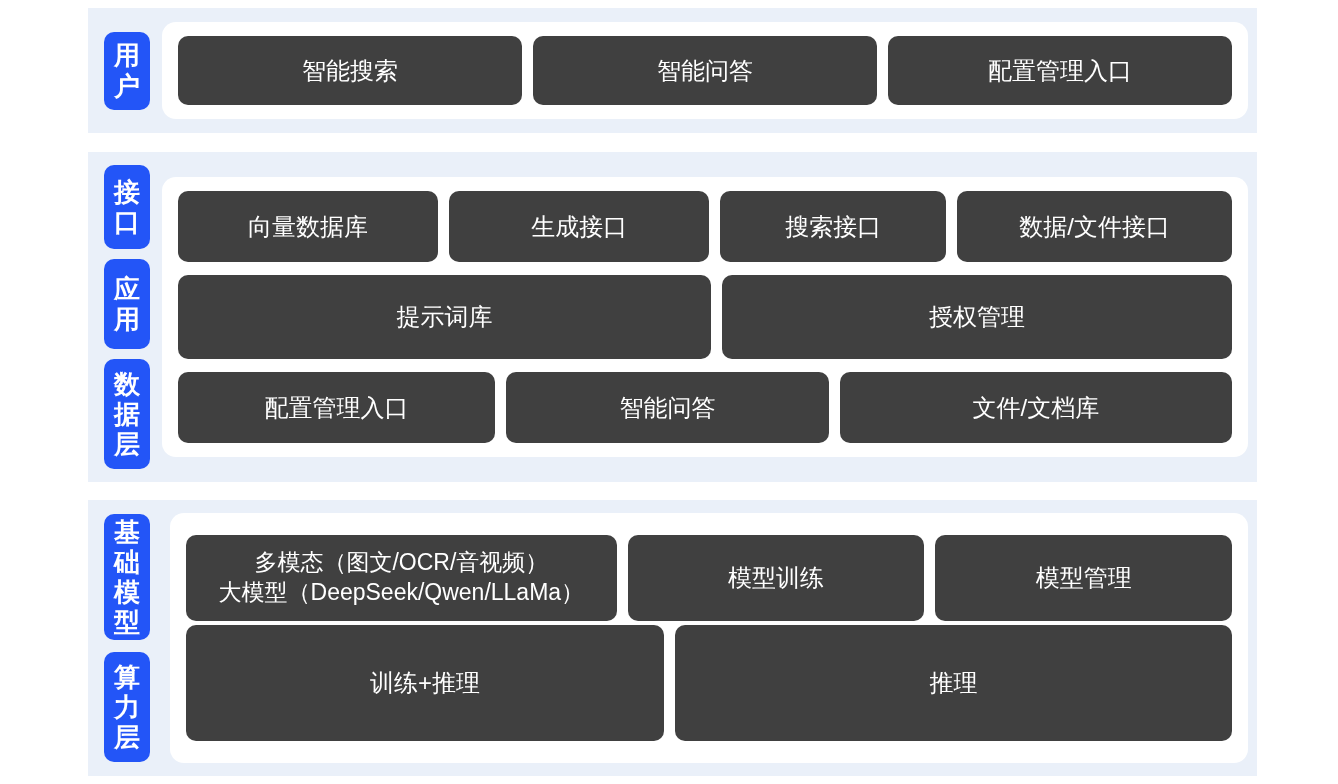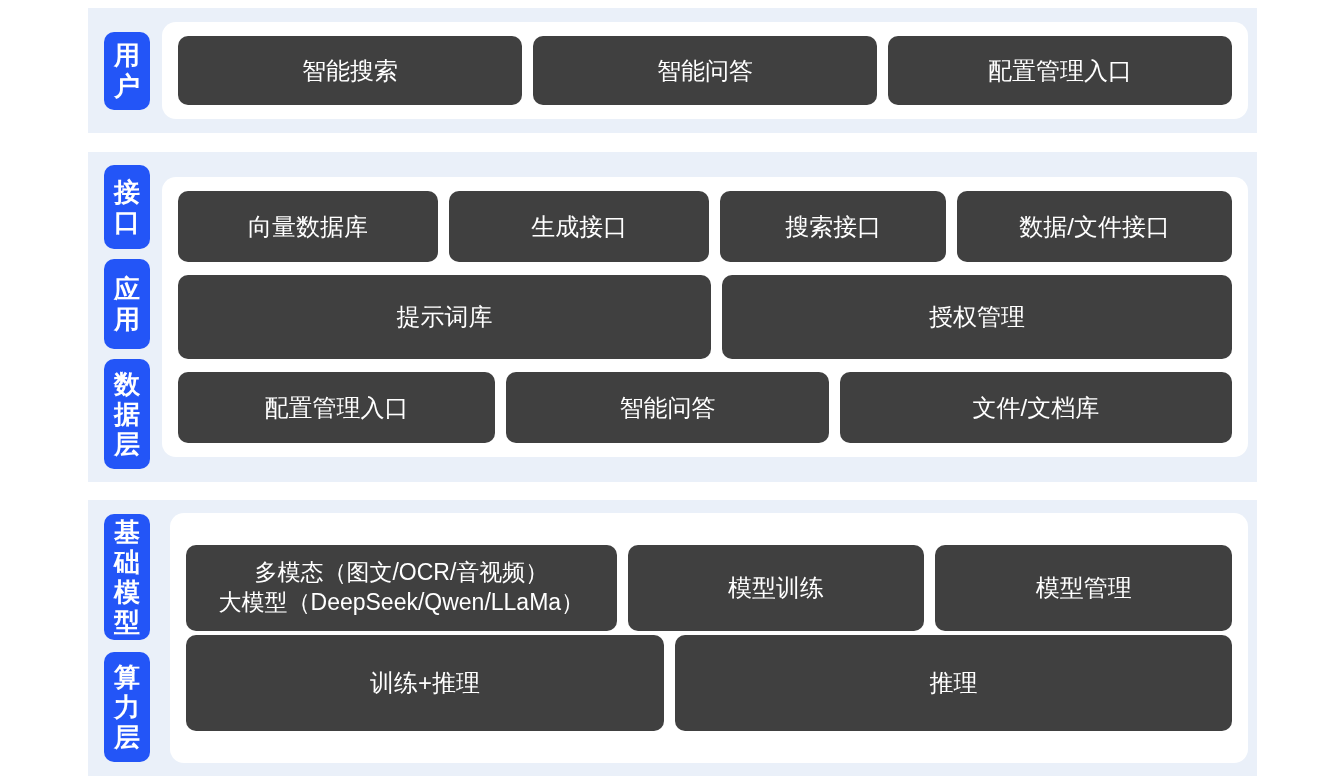--- a/index.html
+++ b/index.html
@@ -112,21 +112,21 @@
   #section-app .box { height: 71px; }
   #section-app .box.tall { height: 84px; }
 
   
   #section-model { top: 500px; height: 276px; }
   #section-model .label-col { justify-content: space-between; padding: 14px 0 14px 16px; }
   #section-model .label-chip.m1 { height: 126px; text-align: center; }
   #section-model .label-chip.m2 { height: 110px; }
   #section-model .panel { margin: 13px 9px 13px 20px; padding: 14px 16px; gap: 4px; }
   #section-model .box { height: 86px; }
-  #section-model .box.big { height: 96px; }
+  #section-model .box.big { height: 116px; }
   #section-model .box.multiline { font-size: 23px; line-height: 1.3; }
 </style>
 </head>
 <body>
 
 <div id="diagram">
 
   <div class="section" id="section-user">
     <div class="label-col">
       <div class="label-chip">用户</div>

